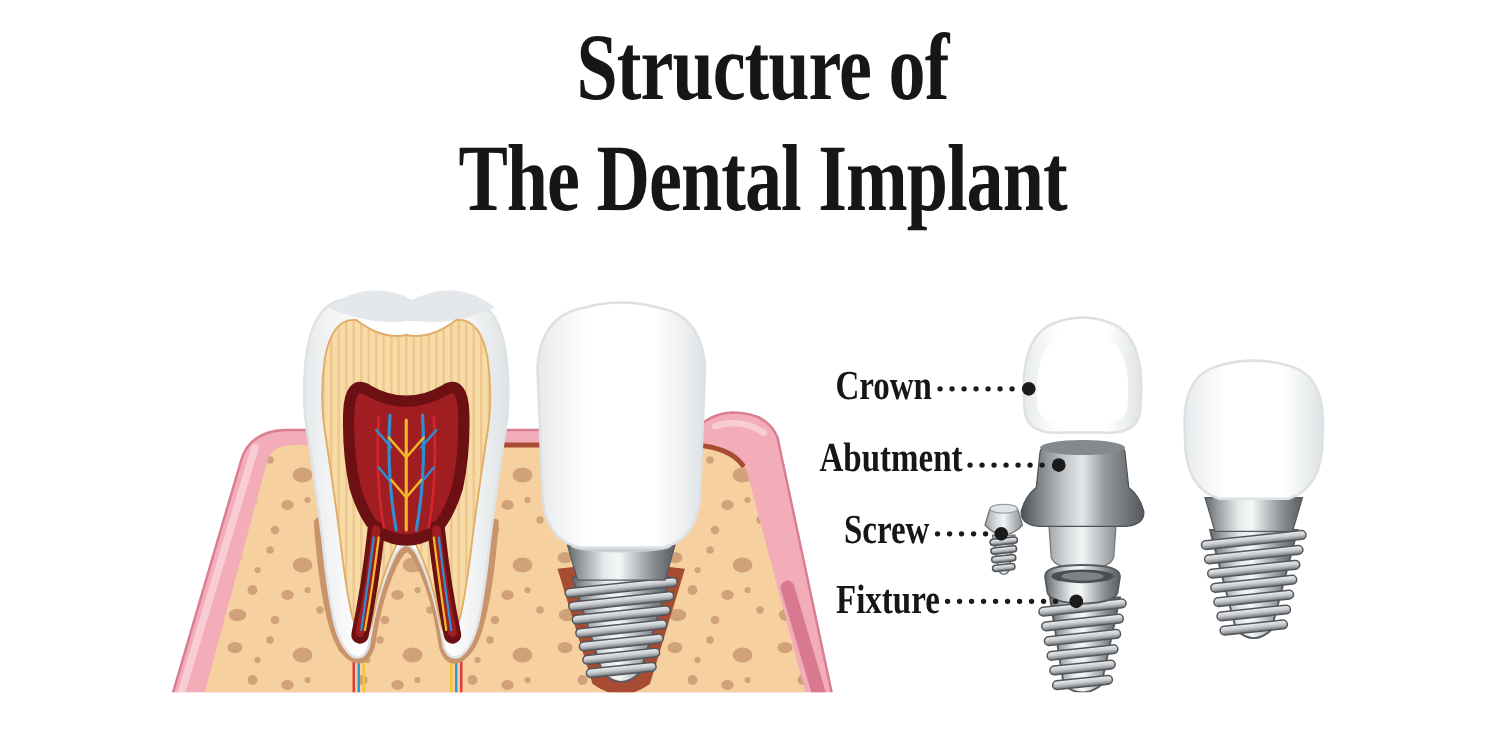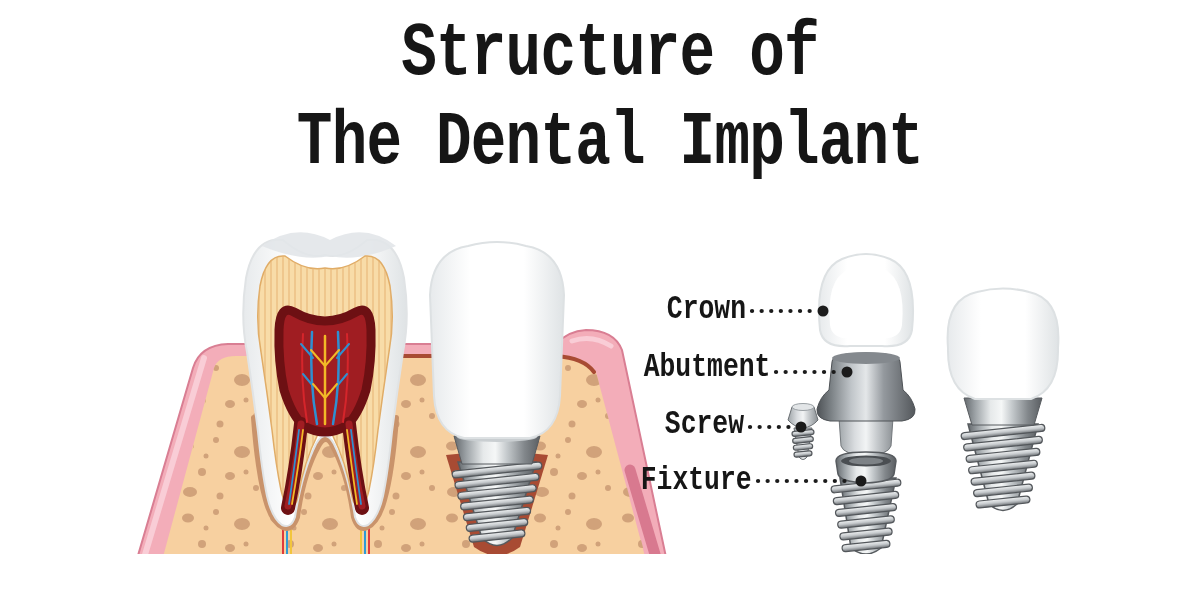--- a/index.html
+++ b/index.html
@@ -1,17 +1,17 @@
 <!DOCTYPE html>
 <html style="--text: #161616; --leader: #1b1b1b; --gum: #f3adb9; --gum-edge: #d97e93; --gum-highlight: #f9cdd6; --gum-shadow: #d8798f; --bone: #f7d0a0; --bone-light: #f9ddb4; --speckle: #cfa078; --socket-outline: #a84b33; --dentin: #f8dca8; --striation: #e5b272; --enamel: #ffffff; --enamel-shade: #e2e6e9; --root-outline: #c9936b; --pulp-fill: #a01d22; --pulp-outline: #6d1013; --nerve-red: #d5252b; --nerve-blue: #2f8fd0; --nerve-yellow: #f2b927; --vessel-yellow: #f2c53d; --vessel-blue: #2f9bd6; --vessel-red: #e03a3c; --metal-dark: #5a5e62; --metal-light: #f2f4f5;"><head>
 <meta charset="utf-8">
 <style>
   html,body{margin:0;padding:0;background:#ffffff;}
   .stage{position:relative;width:1200px;height:554px;overflow:hidden;background:#fff;
-         font-family:Liberation Mono, monospace;}
+         font-family:Liberation Serif, serif;}
   .title{position:absolute;top:10px;left:0;width:1220px;text-align:center;
          font-weight:700;font-size:76px;line-height:89px;letter-spacing:-1px;
          color:var(--text,#161616);transform:scaleX(.78);transform-origin:50% 0;}
   .label{position:absolute;font-weight:700;font-size:33px;line-height:1;white-space:nowrap;
          color:var(--text,#161616);transform:scaleX(.8);transform-origin:100% 50%;}
   .lbl-crown{top:293px;right:454px;}
   .lbl-abutment{top:351px;right:430px;}
   .lbl-screw{top:408px;right:456px;}
   .lbl-fixture{top:464px;right:448px;}
   svg{position:absolute;top:0;left:0;}

